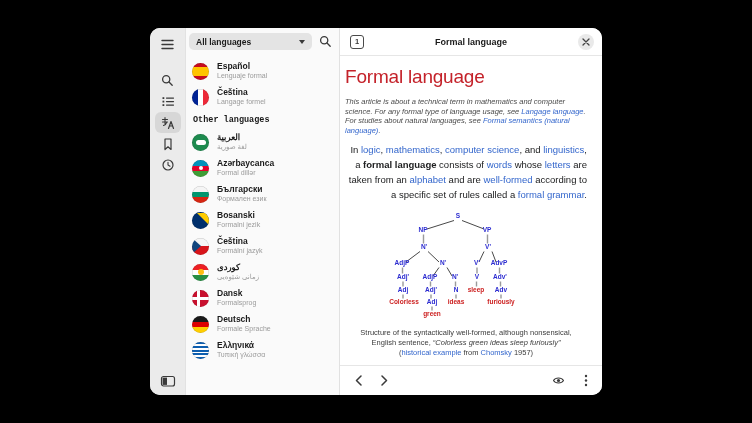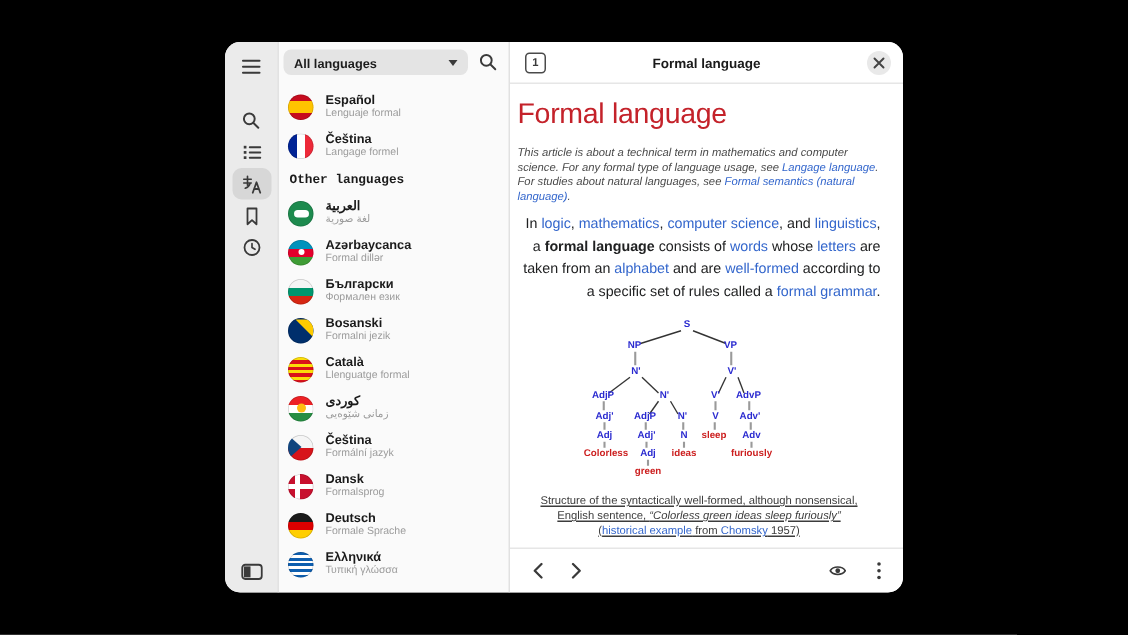--- a/index.html
+++ b/index.html
@@ -73,21 +73,21 @@
   .hatnote{font-size:7.5px;font-style:italic;color:#4a4a4a;line-height:9.5px;margin-bottom:7px;}
   .para{font-size:9.5px;color:#202122;line-height:15px;margin-bottom:4px;text-align:right;}
   .link{color:#3366cc;}
   .b{font-weight:700;}
   .it{font-style:italic;}
   .tree-wrap{width:170px;margin:0 auto;}
   .tree-node{fill:#2b2bd0;font-weight:700;font-size:6.5px;font-family:"Liberation Sans",sans-serif;text-anchor:middle;}
   .tree-word{fill:#cc1f1f;font-weight:700;font-size:6.5px;font-family:"Liberation Sans",sans-serif;text-anchor:middle;}
   .tl-d{stroke:#333;stroke-width:.9;}
   .tl-v{stroke:#9a9a9a;stroke-width:1.4;}
-  .caption{width:212px;margin:5px auto 0 auto;text-align:center;font-size:7.5px;line-height:10px;color:#3c3c3c;text-decoration:underline;}
+  .caption{width:212px;margin:5px auto 0 auto;text-align:center;font-size:7.5px;line-height:10px;color:#3c3c3c;}
 
   .bottom-bar{height:29px;border-top:1px solid #e6e6e6;display:flex;align-items:center;
               padding:0 8px 0 10px;gap:9px;flex:0 0 29px;}
   .bb-btn{width:17px;height:17px;display:flex;align-items:center;justify-content:center;border-radius:4px;}
   .bb-right{margin-left:auto;display:flex;align-items:center;gap:10px;}
 </style>
 </head>
 <body>
 
 <div class="stage">
@@ -193,38 +193,31 @@
             </span>
         </div>
         <div class="lang-row">
           <span class="flag flag-bosnia"></span>
           <span class="lang-texts">
               <span class="lang-name">Bosanski</span>
               <span class="lang-sub">Formalni jezik</span>
             </span>
         </div>
         <div class="lang-row">
-          <span class="flag flag-catalonia"></span>
-          <span class="lang-texts">
-              <span class="lang-name">Català</span>
-              <span class="lang-sub">Llenguatge formal</span>
+          <span class="flag flag-czech"></span>
+          <span class="lang-texts">
+              <span class="lang-name">Čeština</span>
+              <span class="lang-sub">Formální jazyk</span>
             </span>
         </div>
         <div class="lang-row">
           <span class="flag flag-kurdish"></span>
           <span class="lang-texts">
               <span class="lang-name">كوردی</span>
               <span class="lang-sub">زمانی شێوەیی</span>
-            </span>
-        </div>
-        <div class="lang-row">
-          <span class="flag flag-czech"></span>
-          <span class="lang-texts">
-              <span class="lang-name">Čeština</span>
-              <span class="lang-sub">Formální jazyk</span>
             </span>
         </div>
         <div class="lang-row">
           <span class="flag flag-denmark"></span>
           <span class="lang-texts">
               <span class="lang-name">Dansk</span>
               <span class="lang-sub">Formalsprog</span>
             </span>
         </div>
         <div class="lang-row">

